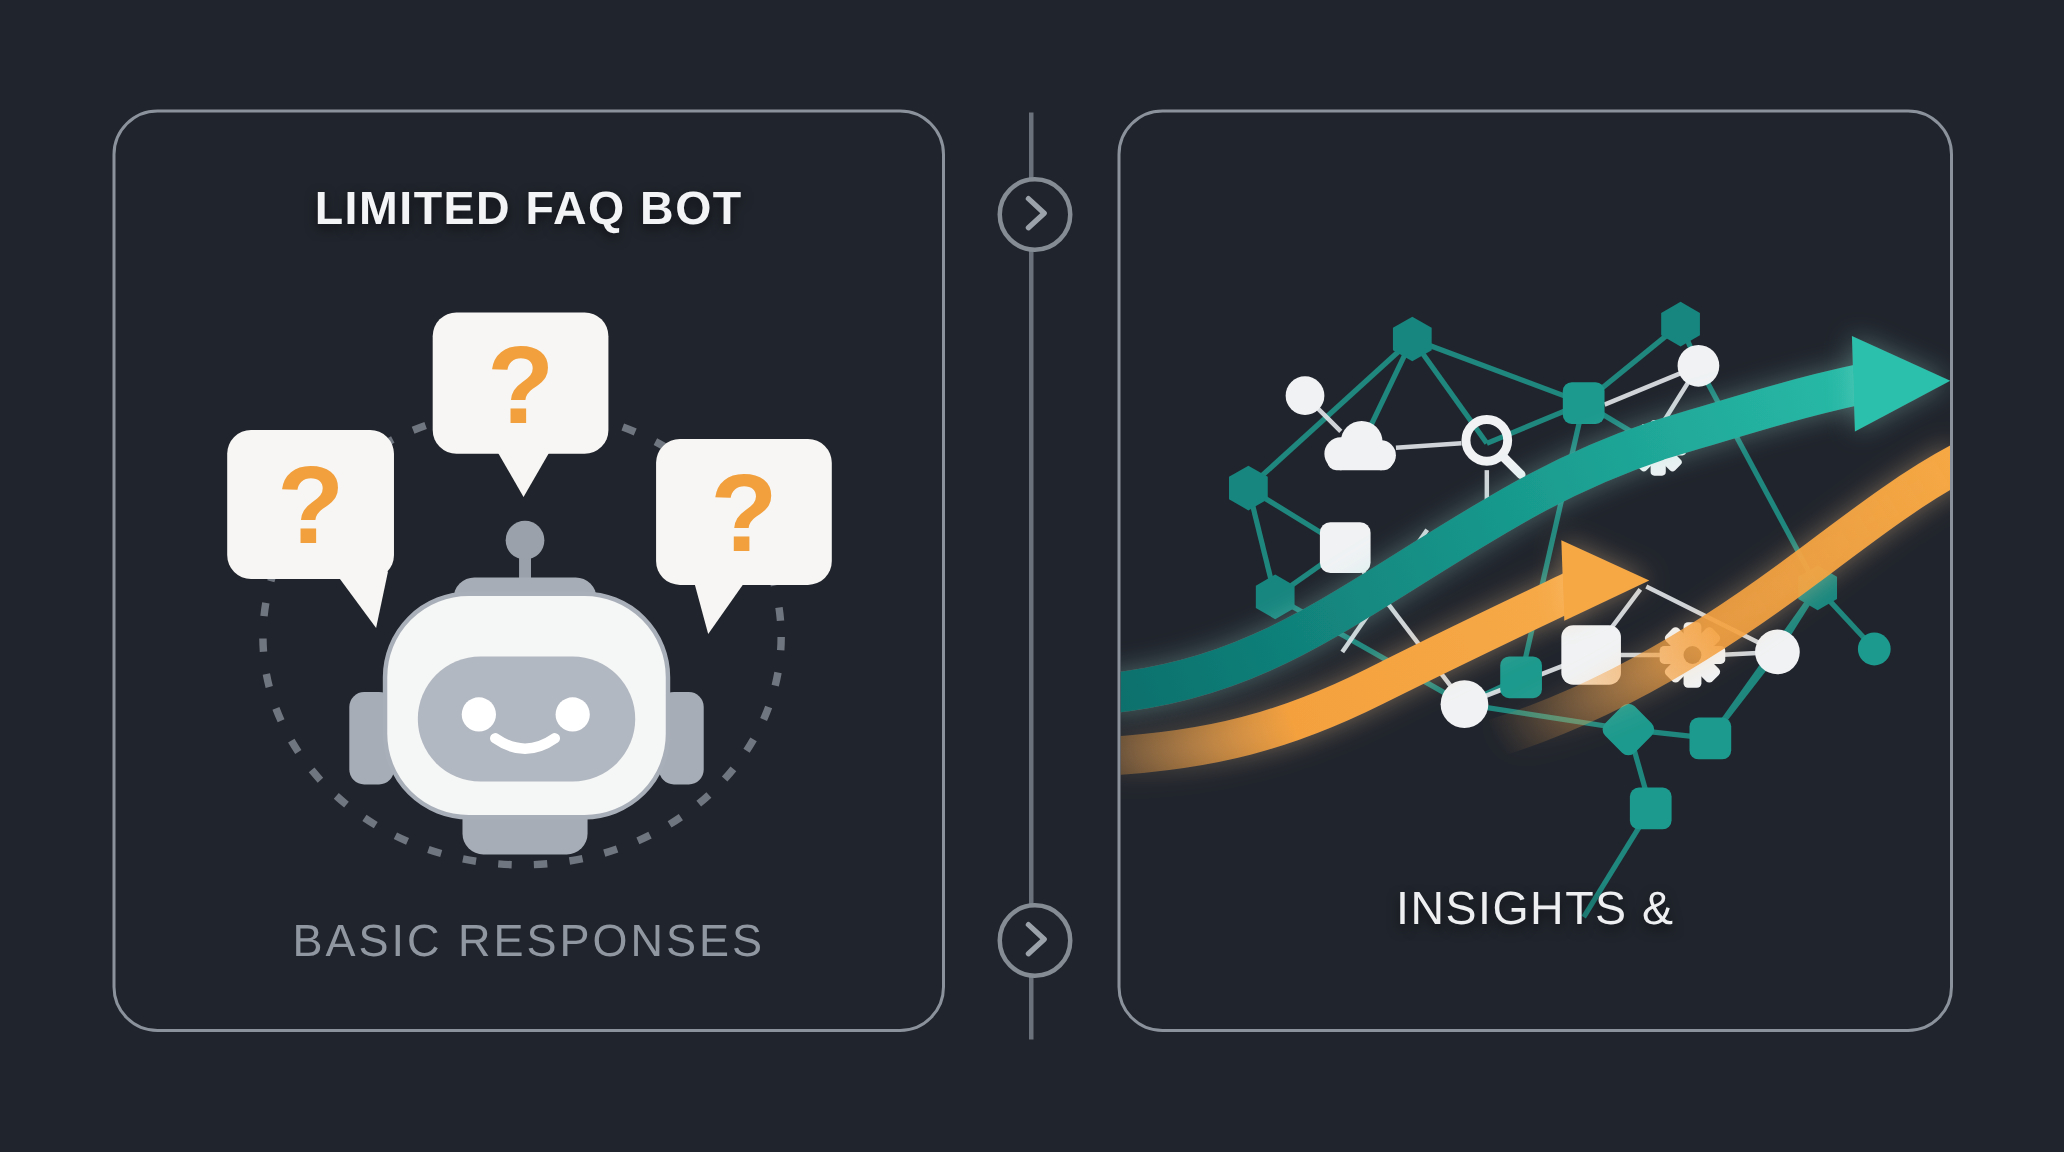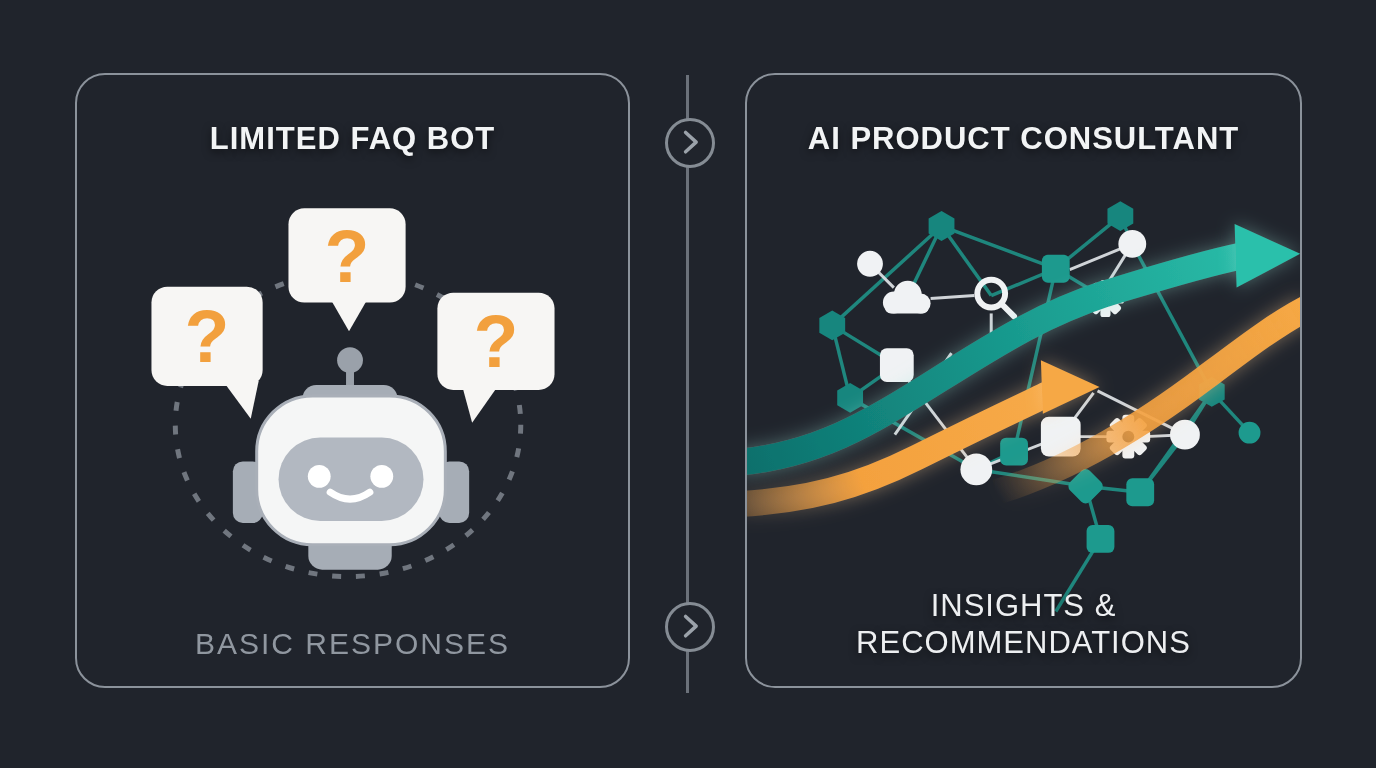--- a/index.html
+++ b/index.html
@@ -22,21 +22,21 @@
   .panel-title{
     position:absolute;top:46px;left:0;width:100%;margin:0;
     text-align:center;color:#f2f4f5;
     font-size:31px;font-weight:bold;letter-spacing:1px;
     text-shadow:0 3px 8px rgba(0,0,0,.55);
     z-index:3;
   }
   .art{position:absolute;left:0;top:0;width:100%;height:100%;z-index:1;}
   .caption{position:absolute;left:0;width:100%;text-align:center;z-index:3;}
   .caption-left{
-    top:552px;color:#9097a0;font-size:30px;font-weight:400;letter-spacing:2px;
+    top:536px;color:#9097a0;font-size:30px;font-weight:400;letter-spacing:2px;
   }
   .caption-right{
     top:512px;color:#edeff1;font-size:31px;font-weight:normal;
     letter-spacing:1px;line-height:37px;
     text-shadow:0 3px 8px rgba(0,0,0,.55);
   }
 
   .divider-line{
     position:absolute;left:686px;top:75px;width:3px;height:618px;
     background:#6b717a;z-index:1;
@@ -104,21 +104,20 @@
       <polyline points="20,13 32,24 20,35" fill="none" stroke="#9ba2aa" stroke-width="4" stroke-linecap="round" stroke-linejoin="round"></polyline>
     </svg>
   </div>
   <div class="chev chev-bottom">
     <svg viewBox="0 0 50 50">
       <polyline points="20,13 32,24 20,35" fill="none" stroke="#9ba2aa" stroke-width="4" stroke-linecap="round" stroke-linejoin="round"></polyline>
     </svg>
   </div>
 
   <section class="panel panel-right">
-    <h2 class="panel-title">AI PRODUCT CONSULTANT</h2>
 
     <svg class="art" viewBox="0 0 555 615">
       <defs>
         <linearGradient id="tealGrad" gradientUnits="userSpaceOnUse" x1="-10" y1="390" x2="540" y2="180">
           <stop offset="0" stop-color="#0b6f6b"></stop>
           <stop offset="0.5" stop-color="#18998d"></stop>
           <stop offset="1" stop-color="#2cc0ab"></stop>
         </linearGradient>
         <linearGradient id="orangeGrad1" gradientUnits="userSpaceOnUse" x1="-10" y1="430" x2="330" y2="315">
           <stop offset="0" stop-color="#f4a13e" stop-opacity="0.25"></stop>
@@ -234,17 +233,16 @@
 
         <path d="M 250 420 C 330 395, 400 350, 460 305 C 500 275, 530 252, 562 235" fill="none" stroke="url(#orangeGrad2)" stroke-width="26" filter="url(#glowO)"></path>
 
         <path d="M -10 432 C 60 428, 110 415, 170 385 C 230 355, 262 340, 302 321" fill="none" stroke="url(#orangeGrad1)" stroke-width="26" filter="url(#glowO)"></path>
         <polygon points="295,287 354,314 297,341" fill="#f6a844" filter="url(#glowO)"></polygon>
       </g>
     </svg>
 
     <div class="caption caption-right">
       <div>INSIGHTS &amp;</div>
-      <div>RECOMMENDATIONS</div>
     </div>
   </section>
 
 </div>
 
 </body></html>

